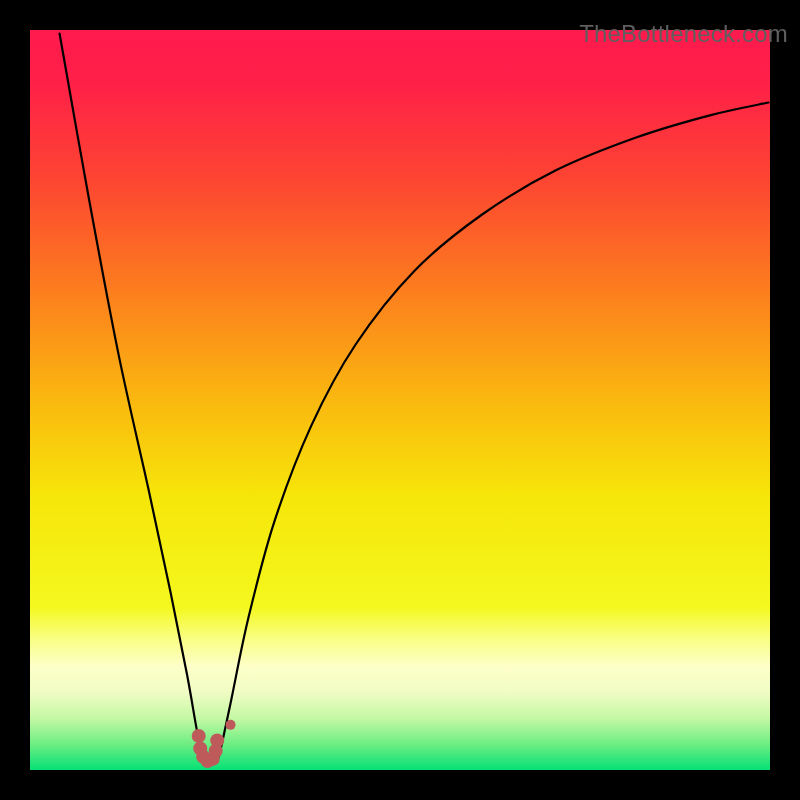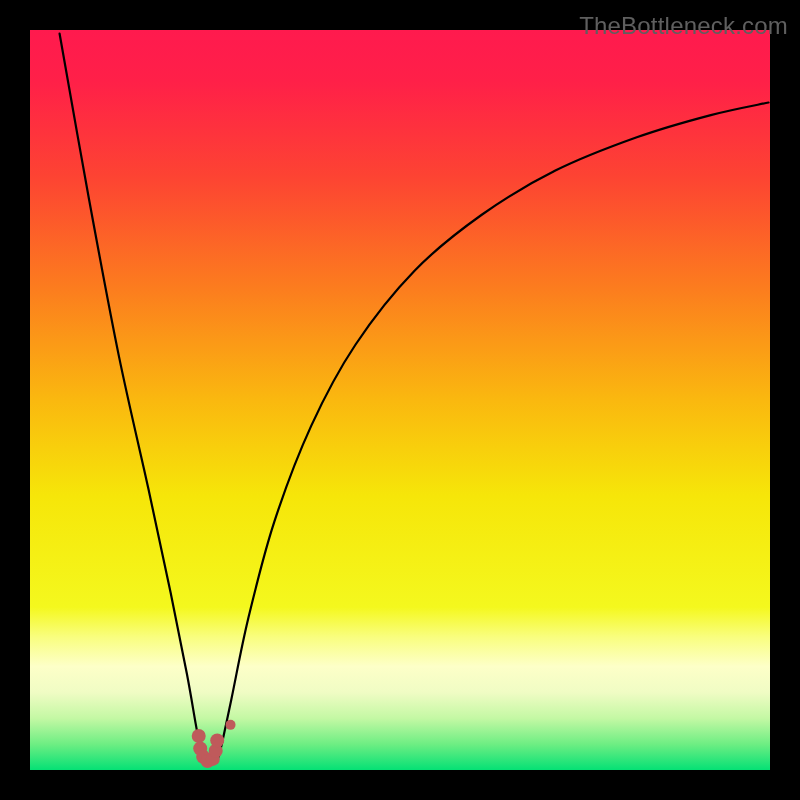--- a/index.html
+++ b/index.html
@@ -11,21 +11,21 @@
     overflow: hidden;
     font-family: Arial, Helvetica, sans-serif;
   }
   .stage {
     position: relative;
     width: 800px;
     height: 800px;
   }
   .watermark {
     position: absolute;
-    top: 12px;
+    top: 20px;
     right: 12px;
     color: #5f5f5f;
     font-size: 24px;
     font-weight: 500;
     letter-spacing: 0.2px;
     z-index: 30;
     user-select: none;
   }
   svg.plot {
     position: absolute;

